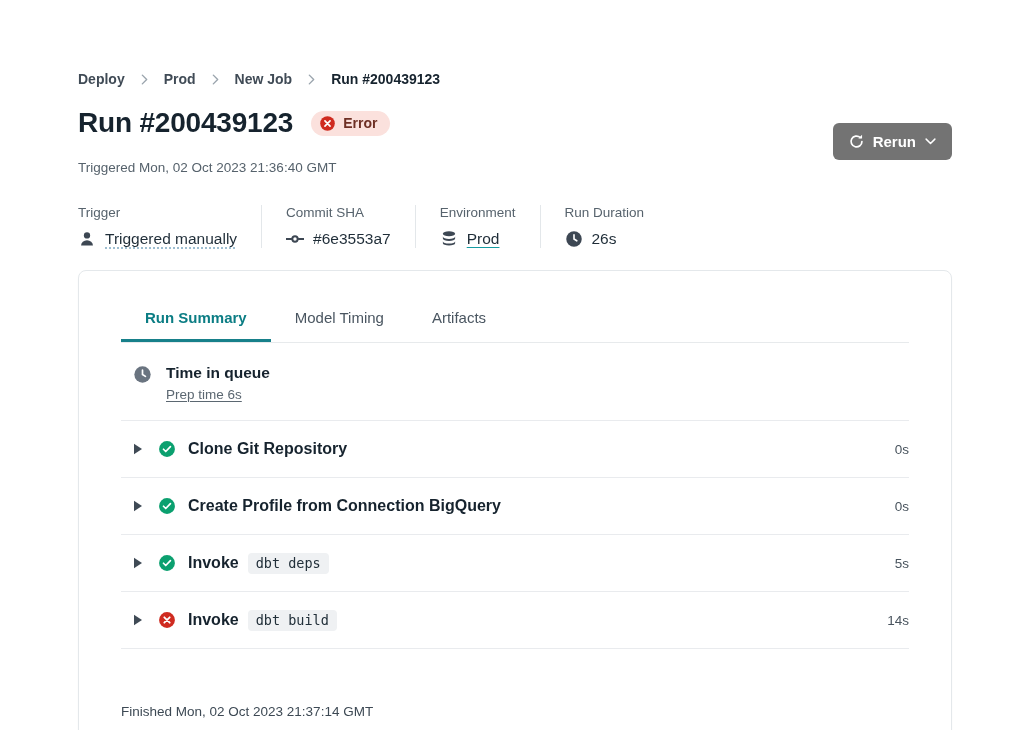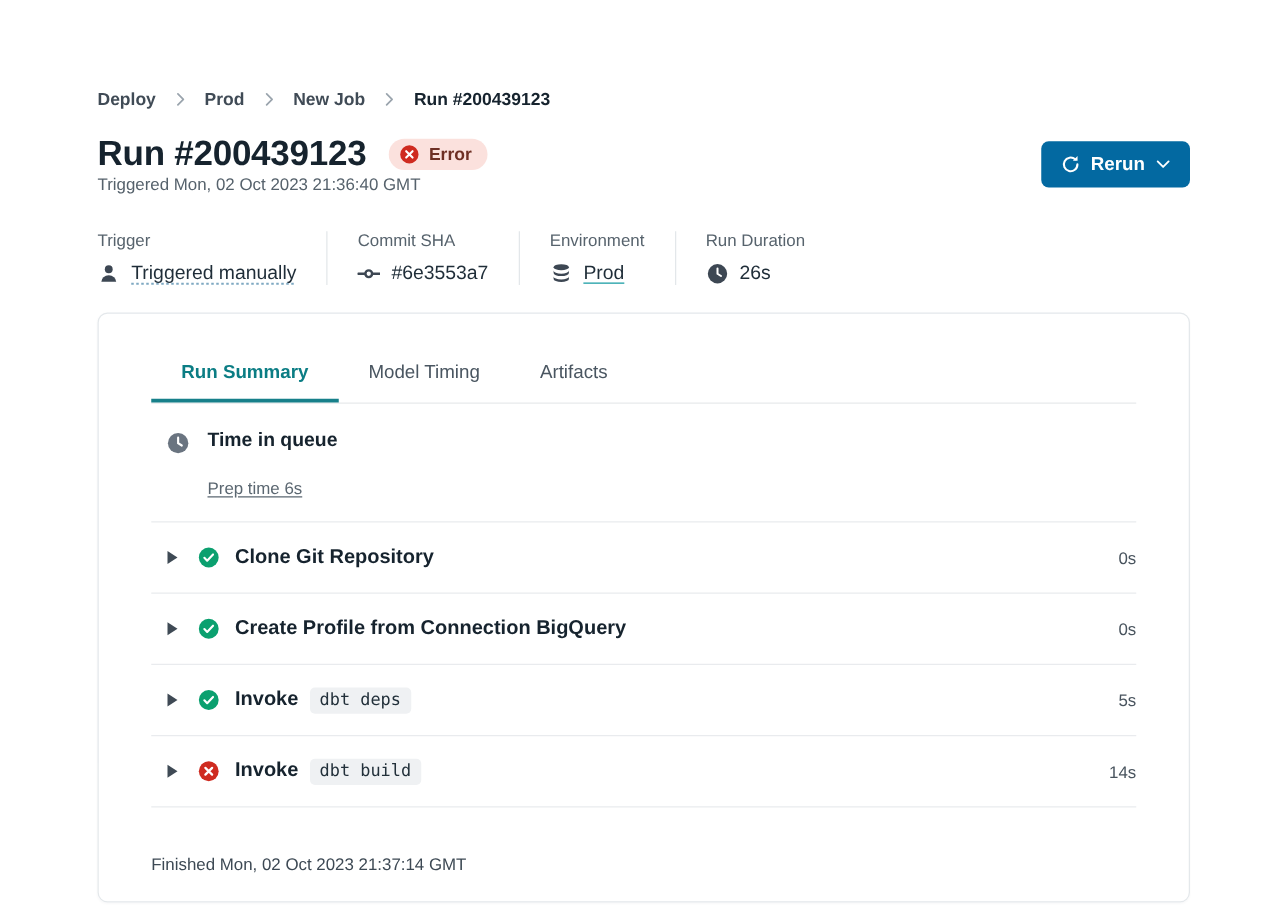--- a/index.html
+++ b/index.html
@@ -12,22 +12,22 @@
   .crumb { color:#404b56; font-weight:600; cursor:pointer; }
   .crumb.last { color:#16232e; font-weight:700; }
   .crumb-sep svg { display:block; }
 
   
   .header-row { display:flex; justify-content:space-between; align-items:center; margin-top:20px; }
   .title-line { display:flex; align-items:center; gap:18px; }
   .page-title { font-size:28px; font-weight:700; color:#16232e; letter-spacing:-0.2px; }
   .badge { display:inline-flex; align-items:center; gap:7px; background:#fbe1dd;
     border-radius:999px; padding:4px 13px 4px 8px; font-size:14px; font-weight:600; color:#6e2f24; }
-  .triggered { margin-top:1px; font-size:13.5px; color:#56626c; }
-  .rerun-btn { display:inline-flex; align-items:center; gap:9px; background:#0369a1; color:#fff;
+  .triggered { margin-top:21px; font-size:13.5px; color:#56626c; }
+  .rerun-btn { display:inline-flex; align-items:center; gap:9px; background:#737373; color:#fff;
     border:none; border-radius:6px; height:37px; padding:0 16px; font-size:15px; font-weight:600;
     font-family:inherit; cursor:pointer; }
 
   
   .meta-row { display:flex; margin-top:30px; }
   .meta-col { padding:0 24px; border-right:1px solid #e3e7ea; }
   .meta-col:first-child { padding-left:0; }
   .meta-col:last-child { border-right:none; }
   .meta-label { font-size:13.5px; color:#57636d; }
   .meta-value { display:flex; gap:9px; margin-top:10px; font-size:15.5px; color:#1f2d38; }
@@ -37,21 +37,21 @@
   
   .card { margin-top:22px; border:1px solid #e4e8eb; border-radius:8px;
     box-shadow:0 1px 2px rgba(20,40,60,0.03); height:472px; display:flex; flex-direction:column; }
   .tabbar { display:flex; margin:26px 42px 0; border-bottom:1px solid #e7eaec; }
   .tab { padding:12px 24px 13px; font-size:15px; color:#4a5661; cursor:pointer; border-bottom:3px solid transparent; }
   .tab.active { color:#0b7d84; font-weight:600; border-bottom-color:#17808a; }
 
   .rows { margin:0 42px; flex:1; }
   .queue-row { display:flex; gap:14px; padding:21px 0 17px 12px; border-bottom:1px solid #e9ebee; align-items:flex-start; }
   .queue-title { font-size:15.5px; font-weight:700; color:#16232e; }
-  .queue-link { display:inline-block; margin-top:21px; font-size:13.5px; color:#5b6771;
+  .queue-link { display:inline-block; margin-top:5px; font-size:13.5px; color:#5b6771;
     text-decoration:underline; text-underline-offset:2px; cursor:pointer; }
 
   .step-row { display:flex; align-items:center; height:57px; padding-left:12px; border-bottom:1px solid #e9ebee; }
   .caret { display:flex; width:10px; margin-right:15px; cursor:pointer; flex:none; }
   .status { display:flex; margin-right:12px; flex:none; }
   .step-title { font-size:16px; font-weight:700; color:#16232e; }
   .cmd-chip { margin-left:9px; background:#eff1f3; border-radius:4px; padding:2px 8px 3px;
     font-family:"DejaVu Sans Mono", monospace; font-size:13.5px; color:#22303a; }
   .duration { margin-left:auto; font-size:13.5px; color:#49545e; }
 

